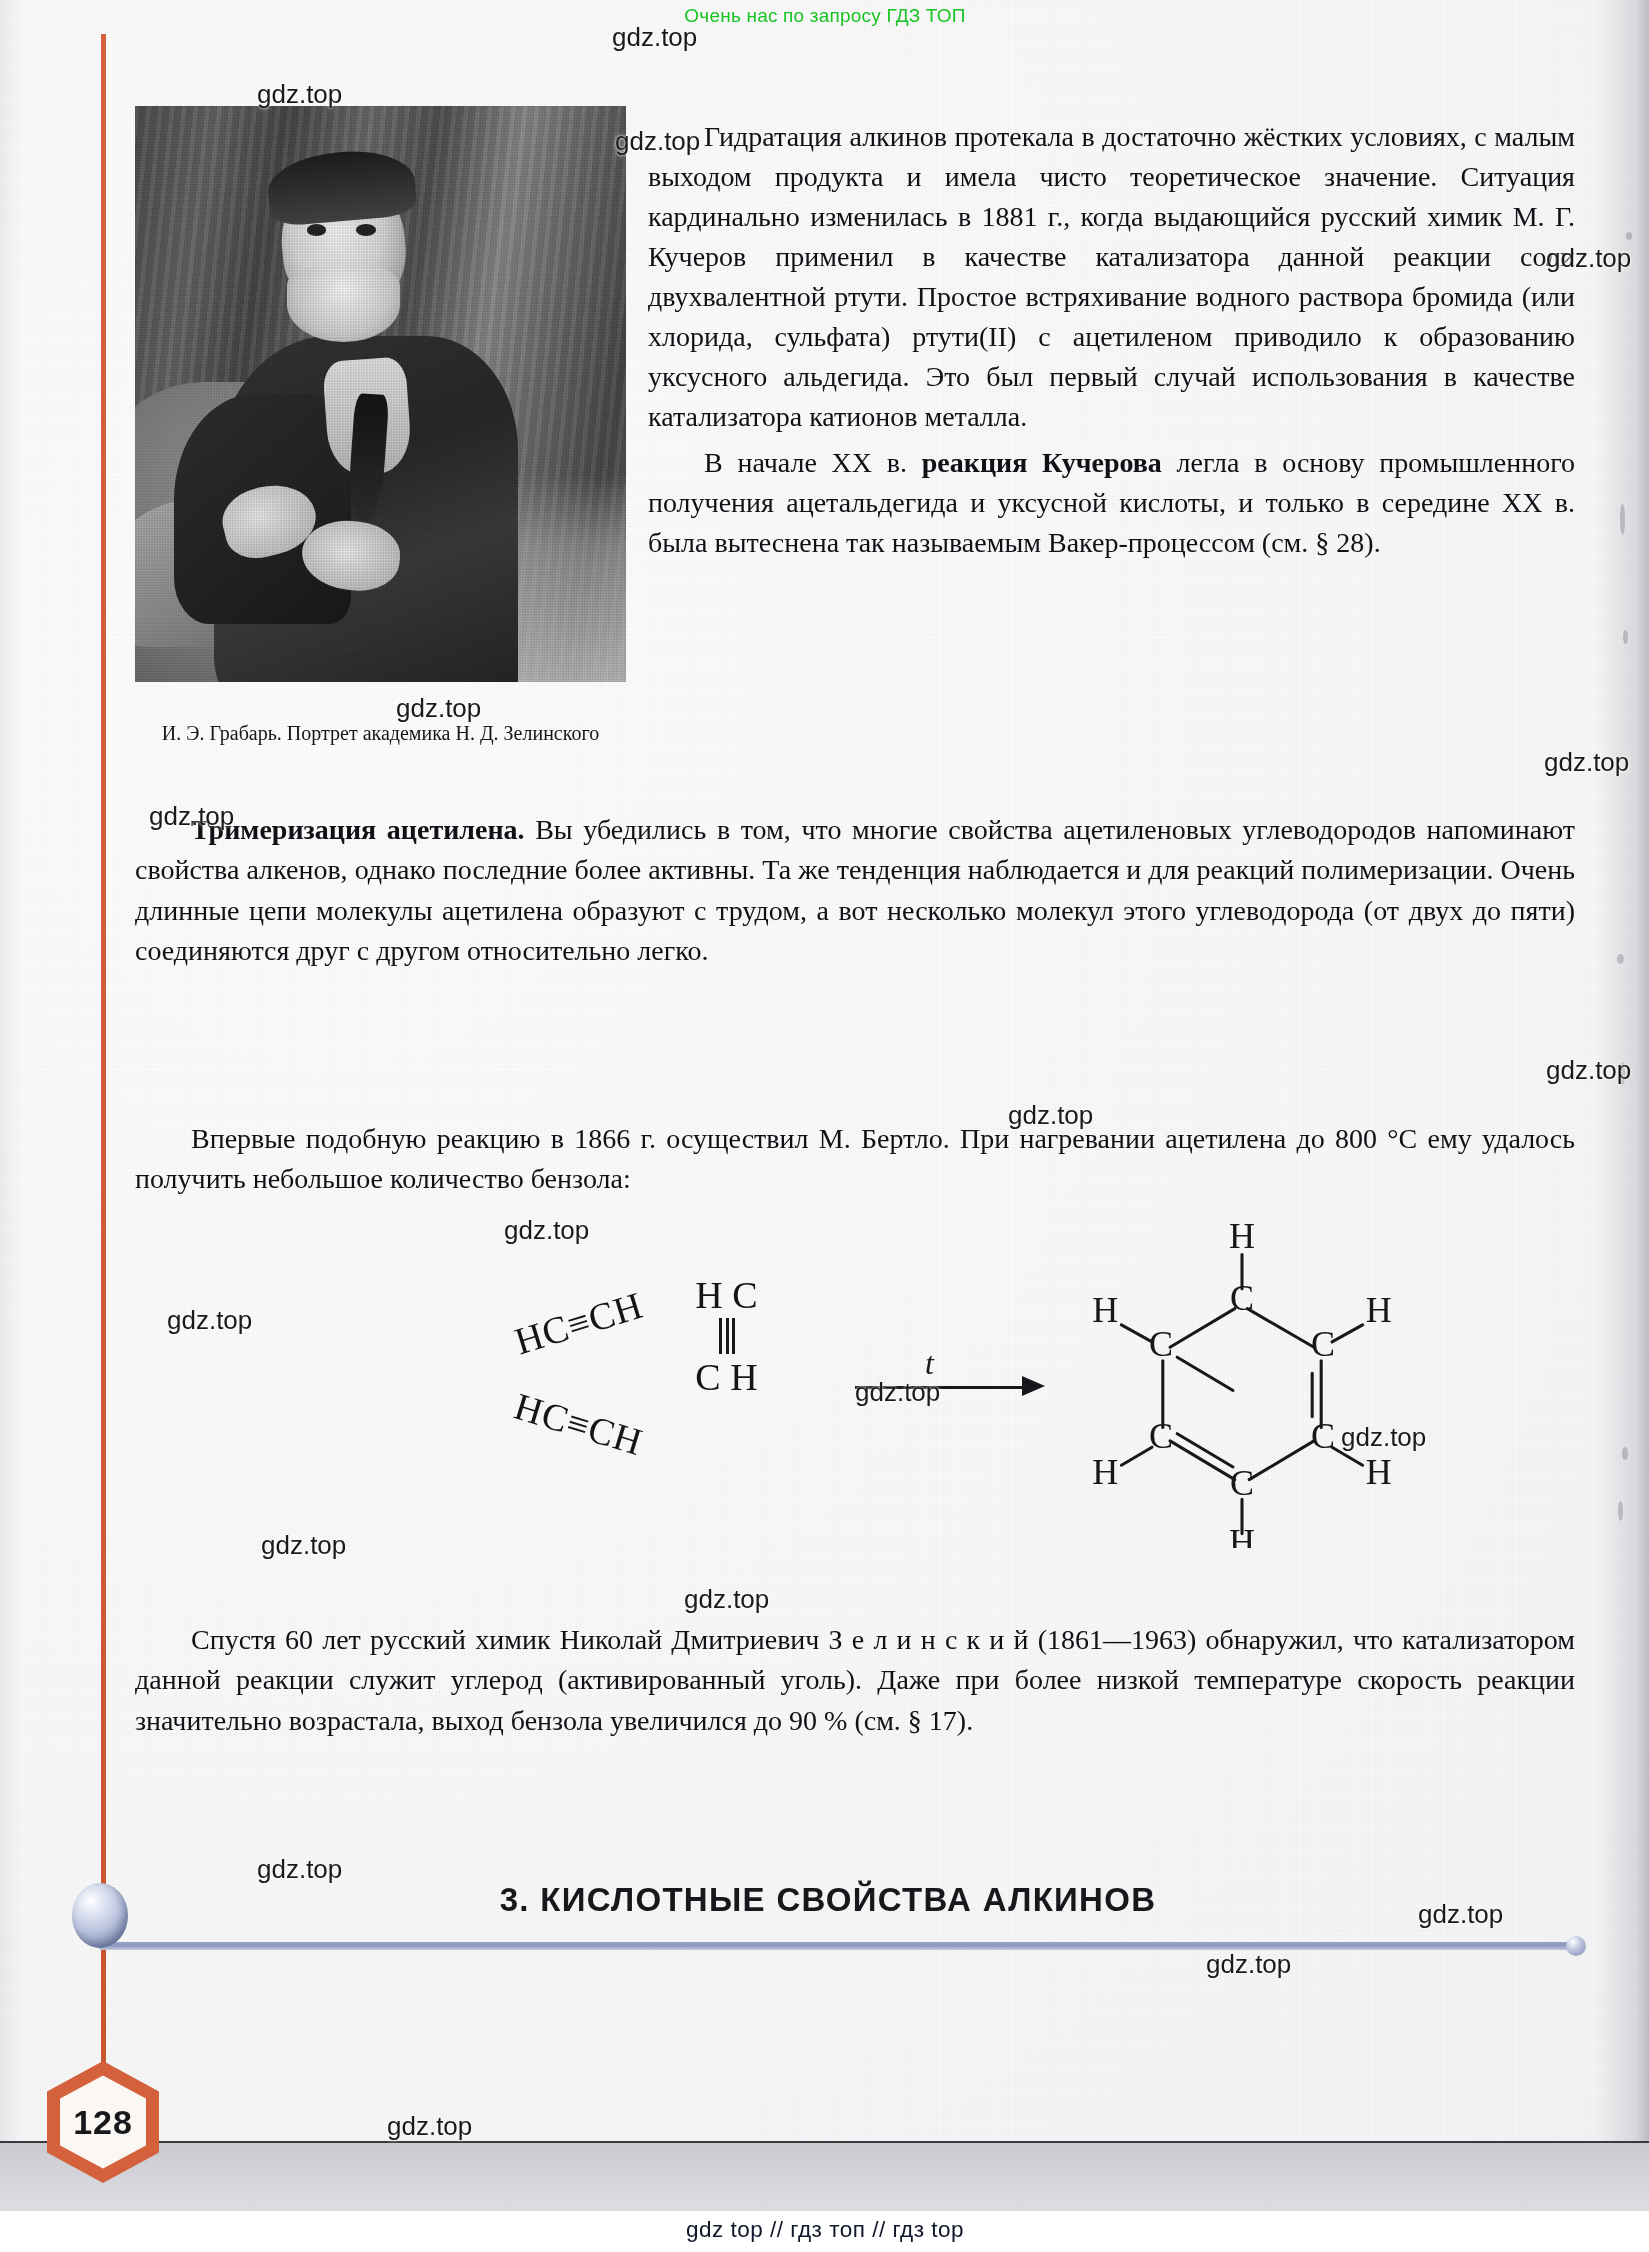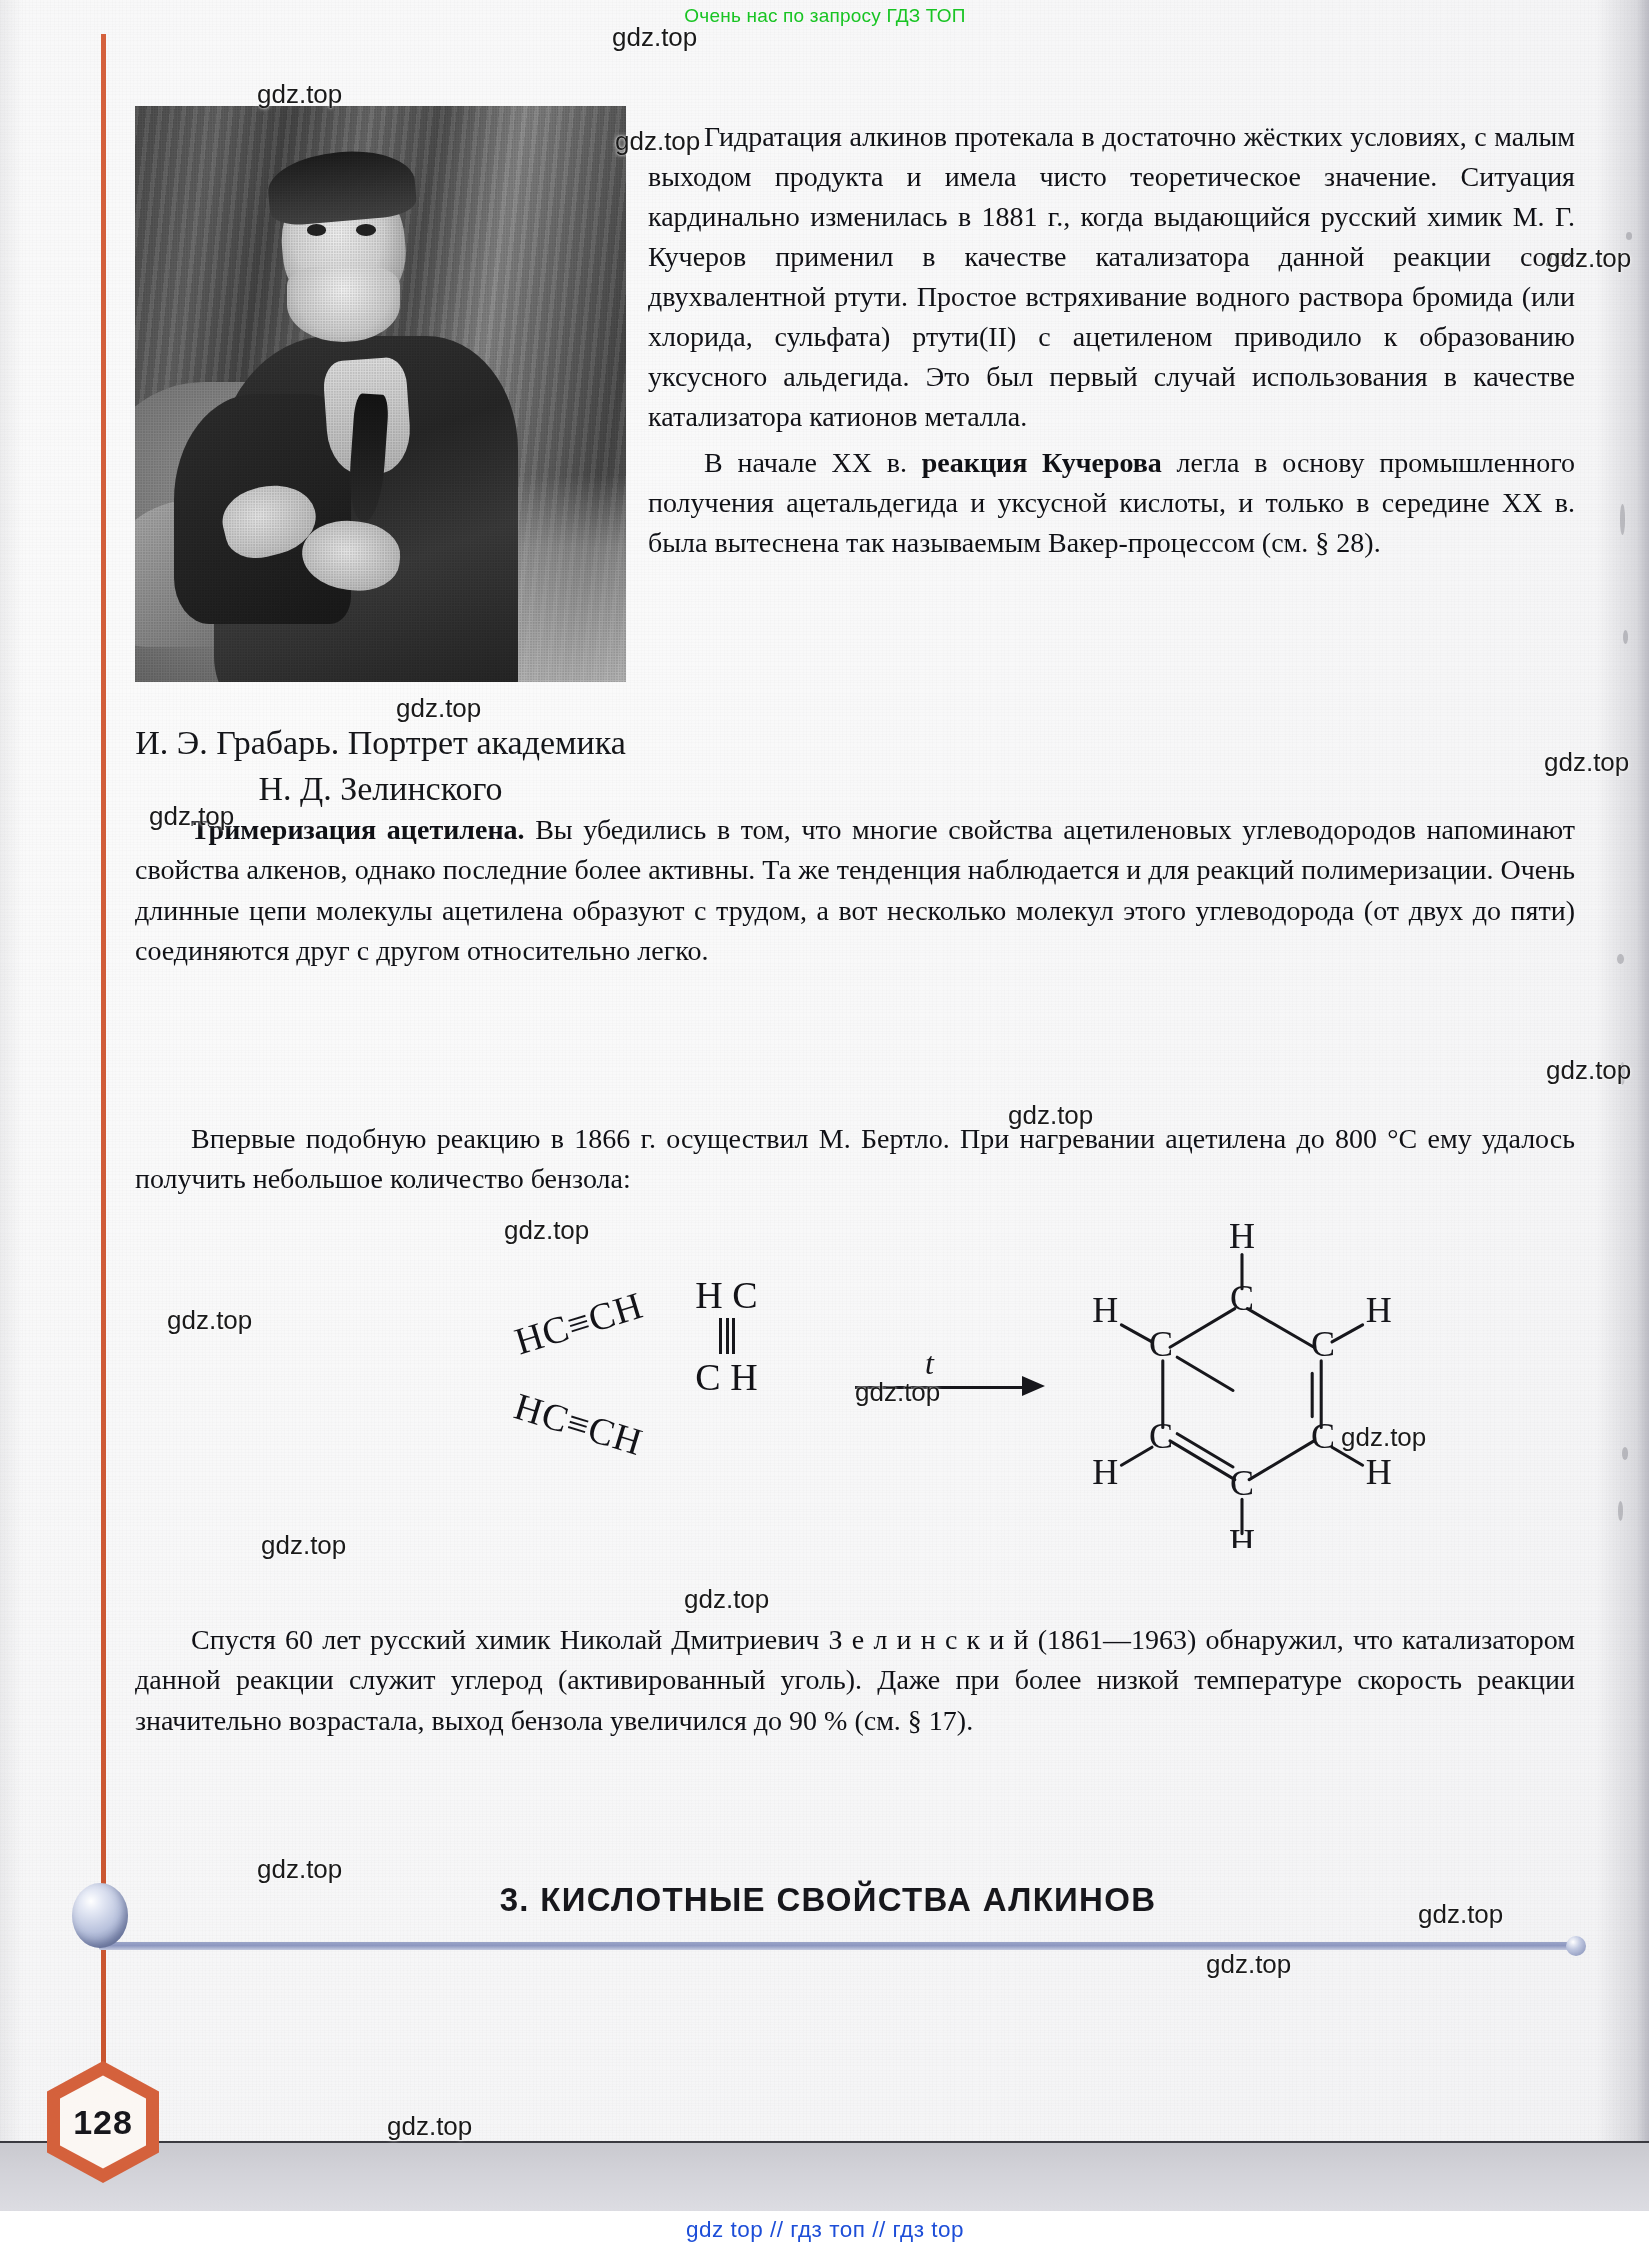--- a/index.html
+++ b/index.html
@@ -42,21 +42,21 @@
     position:absolute; top:5.4px; left:0; width:100%;
     text-align:center;
     font-family:"Liberation Sans", sans-serif;
     font-size:19px; color:#18c423; letter-spacing:0.2px;
     z-index:60;
   }
   .banner-bottom{
     position:absolute; bottom:9px; left:0; width:100%;
     text-align:center;
     font-family:"Liberation Sans", sans-serif;
-    font-size:22.5px; color:#1d4ed8; letter-spacing:0.5px;
+    font-size:22.5px; color:#0f172a; letter-spacing:0.5px;
     z-index:60;
   }
   .footer-strip{
     position:absolute; left:0; bottom:0; width:100%; height:41px;
     background:#ffffff; z-index:55;
   }
 
   
   .wm{
     position:absolute;
@@ -193,21 +193,21 @@
       repeating-radial-gradient(circle at 0.9px 0.9px, rgba(0,0,0,.20) 0 0.9px, rgba(0,0,0,0) 0.9px 2.7px);
     background-size:2.7px 2.7px;
     mix-blend-mode:multiply;
     opacity:.6;
   }
 
   
   #photo-caption{
     position:absolute; left:135px; top:720px; width:491px;
     text-align:center;
-    font-size:34px; line-height:1.34;
+    font-size:20px; line-height:1.34;
     color:#15161a;
     z-index:25;
   }
 
   
   #col-right{
     position:absolute; left:648px; top:117px; width:927px;
     font-size:28px; line-height:1.43;
     color:#101116;
     text-align:justify;

